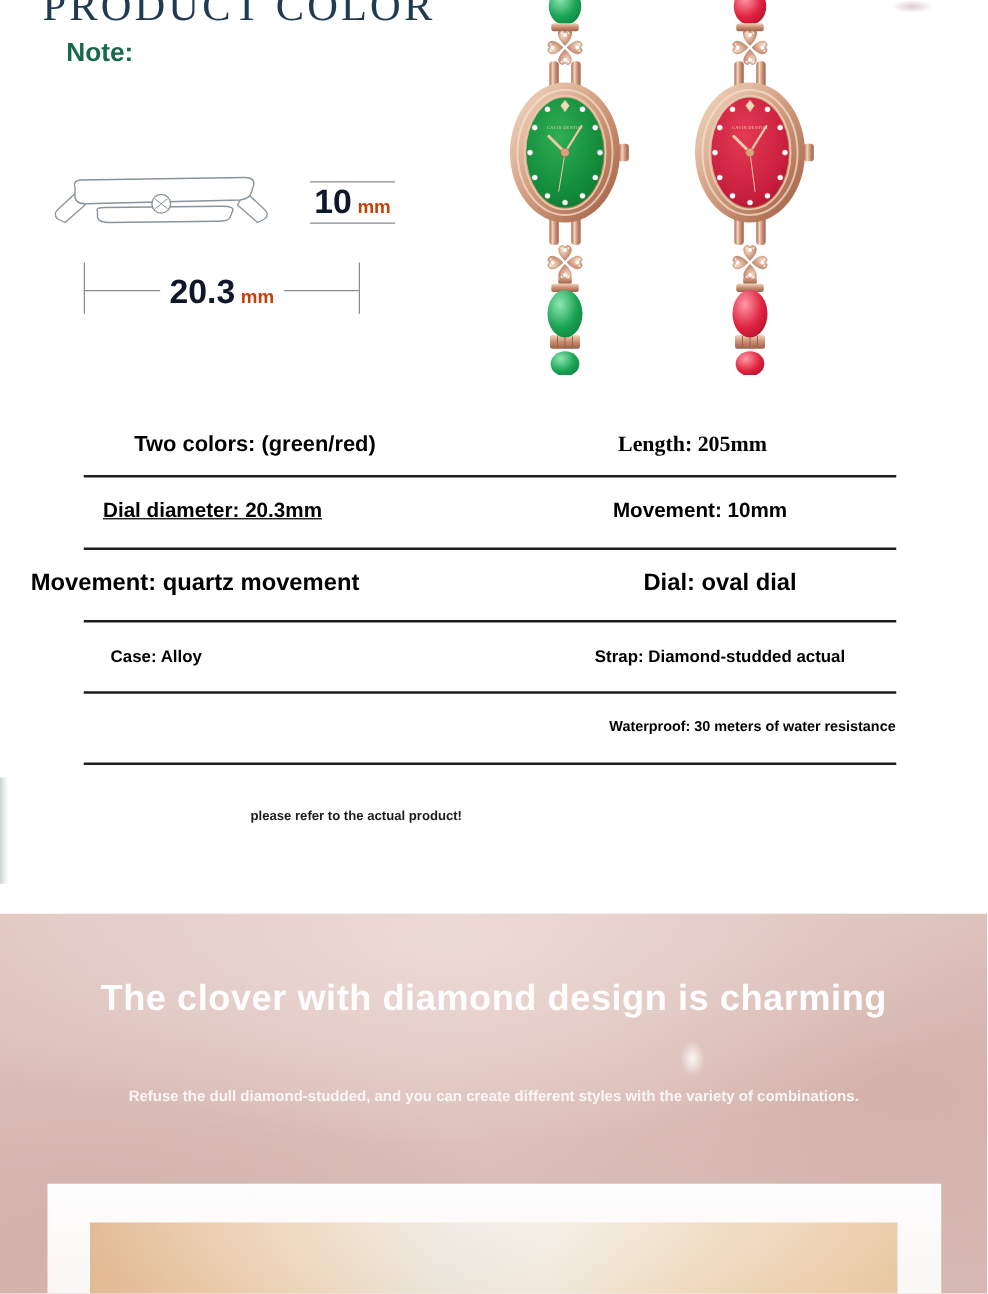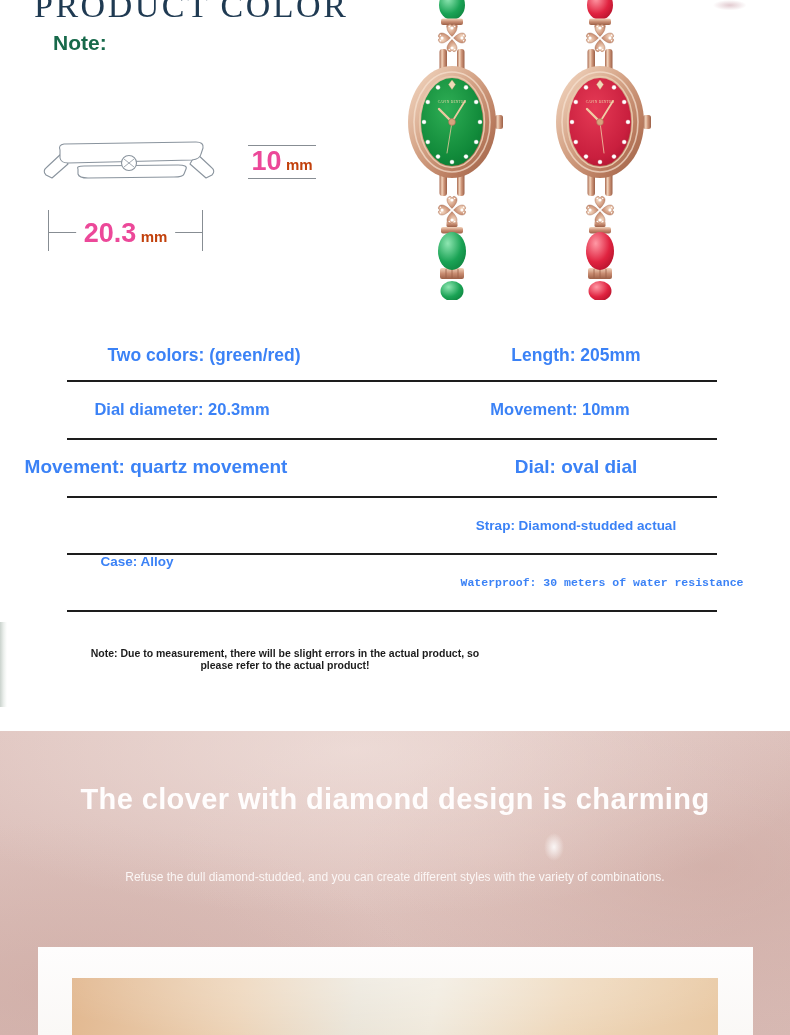--- a/index.html
+++ b/index.html
@@ -11,47 +11,47 @@
     font-size:34px;letter-spacing:2.5px;color:var(--title-navy,#1f3a52);font-weight:400;white-space:nowrap;}
   .color-label{position:absolute;left:53px;top:31px;font-size:21px;font-weight:bold;
     color:var(--label-green,#17694a);}
 
   
   .side-view{position:absolute;left:38px;top:136px;}
   .dim{position:absolute;text-align:center;}
   .dim-thickness{left:248px;top:145px;width:68px;}
   .dim-line{border-top:1px solid #878d93;height:0;}
   .dim-text{padding:0 0 1px 0;white-space:nowrap;}
-  .dim-num{font-size:27px;font-weight:bold;color:#ec4899;}
+  .dim-num{font-size:27px;font-weight:bold;color:#0f172a;}
   .dim-unit{font-size:15px;font-weight:bold;color:#c2410c;}
-  .dim-width{left:48px;top:210px;width:155px;height:42px;}
+  .dim-width{left:67px;top:210px;width:181px;height:42px;padding-left:40px;}
   .dim-width .hline{position:absolute;left:0;right:0;top:22px;border-top:1px solid #878d93;}
   .dim-width .tick{position:absolute;top:0;width:1px;height:41px;background:#878d93;}
   .tick-left{left:0;} .tick-right{right:0;}
   .dim-width .dim-text{position:absolute;left:50%;top:8px;transform:translateX(-50%);
     background:#fff;padding:0 8px;}
 
   
   .watch{position:absolute;top:0;width:104px;height:300px;}
   .watch-green{left:400px;} .watch-red{left:548px;}
   .dial-brand{font-family:"Liberation Serif",serif;}
 
   
   .spec-row{position:absolute;left:67px;width:650px;border-bottom:2px solid var(--line-dark,#1d1d1d);}
   .row-1{top:330px;height:50px;} .row-2{top:380px;height:58px;} .row-3{top:438px;height:58px;}
   .row-4{top:496px;height:57px;} .row-5{top:553px;height:57px;}
   .spec-text{position:absolute;top:50%;transform:translate(-50%,-50%);white-space:nowrap;
-    font-weight:bold;color:#3b82f6;}
+    font-weight:bold;color:#000000;}
   .row-1 .spec-text{font-size:17.5px;} .row-2 .spec-text{font-size:16.5px;}
   .row-3 .spec-text{font-size:19px;} .row-4 .spec-text{font-size:13.5px;}
-  .row-5 .l{font-size:13.5px;} .row-5 .r{font-size:11.5px;font-family:Liberation Mono, monospace;}
-  .row-1 .l{left:137px;} .row-1 .r{left:509px;}
-  .row-2 .l{left:115px;} .row-2 .r{left:493px;}
+  .row-5 .l{font-size:13.5px;} .row-5 .r{font-size:11.5px;}
+  .row-1 .l{left:137px;} .row-1 .r{left:487px;font-family:Liberation Serif, serif;}
+  .row-2 .l{left:103px;text-decoration:underline;} .row-2 .r{left:493px;}
   .row-3 .l{left:89px;}  .row-3 .r{left:509px;}
-  .row-4 .l{left:70px;margin-top:36px;}  .row-4 .r{left:509px;}
+  .row-4 .l{left:58px;}  .row-4 .r{left:509px;}
   .row-5 .l{left:126px;} .row-5 .r{left:535px;}
 
   .note{position:absolute;left:285px;top:648px;width:470px;transform:translateX(-50%);
     text-align:center;font-size:10.5px;font-weight:bold;line-height:11.5px;color:#1c1c1c;}
 
   
   .edge-artifact{position:absolute;left:0;top:622px;width:7px;height:85px;opacity:.75;
     background:linear-gradient(to right,#b9c4bd,#e7ece8 55%,rgba(255,255,255,0));}
   .corner-smudge{position:absolute;left:713px;top:0;width:48px;height:13px;
     background:radial-gradient(closest-side at 35% 40%,#e2cbd0,rgba(246,240,242,0));}
@@ -61,21 +61,21 @@
     background:
       radial-gradient(10px 14px at 554px 116px, rgba(255,255,255,.85), rgba(255,255,255,0)),
       radial-gradient(60% 55% at 45% 6%, rgba(247,236,232,.55), rgba(247,236,232,0)),
       radial-gradient(45% 60% at 90% 45%, rgba(199,158,150,.45), rgba(199,158,150,0)),
       radial-gradient(45% 55% at 8% 85%, rgba(201,162,154,.40), rgba(201,162,154,0)),
       radial-gradient(40% 45% at 62% 38%, rgba(230,204,198,.6), rgba(230,204,198,0)),
       linear-gradient(var(--hero-pink,#dfc4bf), #d7b9b3);}
   .hero-heading{position:absolute;left:0;top:52px;width:100%;text-align:center;
     font-size:29px;font-weight:bold;color:#fffdfd;letter-spacing:.4px;}
   .hero-subtext{position:absolute;left:0;top:139px;width:100%;text-align:center;
-    font-size:12px;font-weight:normal;color:#fbf6f5;}
+    font-size:12px;font-weight:bold;color:#fbf6f5;}
   .hero-card{position:absolute;left:38px;top:216px;width:715px;height:88px;
     background:linear-gradient(#fefdfd,#faf8f6);}
   .hero-card-image{position:absolute;left:34px;top:31px;width:646px;height:57px;
     background:
       radial-gradient(60% 120% at 50% 0%, rgba(255,255,255,.35), rgba(255,255,255,0)),
       linear-gradient(100deg,#e2b890 0%,#ecd2b5 26%,#e9e3d6 44%,#efe8da 56%,#eed7ba 76%,#e9c9a4 100%);}
 </style>
 </head>
 <body>
 
@@ -280,21 +280,20 @@
     <div class="spec-row row-4">
       <span class="spec-text l">Case: Alloy</span>
       <span class="spec-text r">Strap: Diamond-studded actual</span>
     </div>
     <div class="spec-row row-5">
       <span class="spec-text r">Waterproof: 30 meters of water resistance</span>
     </div>
   </div>
 
   <div class="note">
-    <div>Note: Due to measurement, there will be slight errors in the actual product, so</div>
     <div>please refer to the actual product!</div>
   </div>
 
   <div class="edge-artifact"></div>
   <div class="corner-smudge"></div>
 
   <div class="hero">
     <div class="hero-heading">The clover with diamond design is charming</div>
     <div class="hero-subtext">Refuse the dull diamond-studded, and you can create different styles with the variety of combinations.</div>
     <div class="hero-card">

